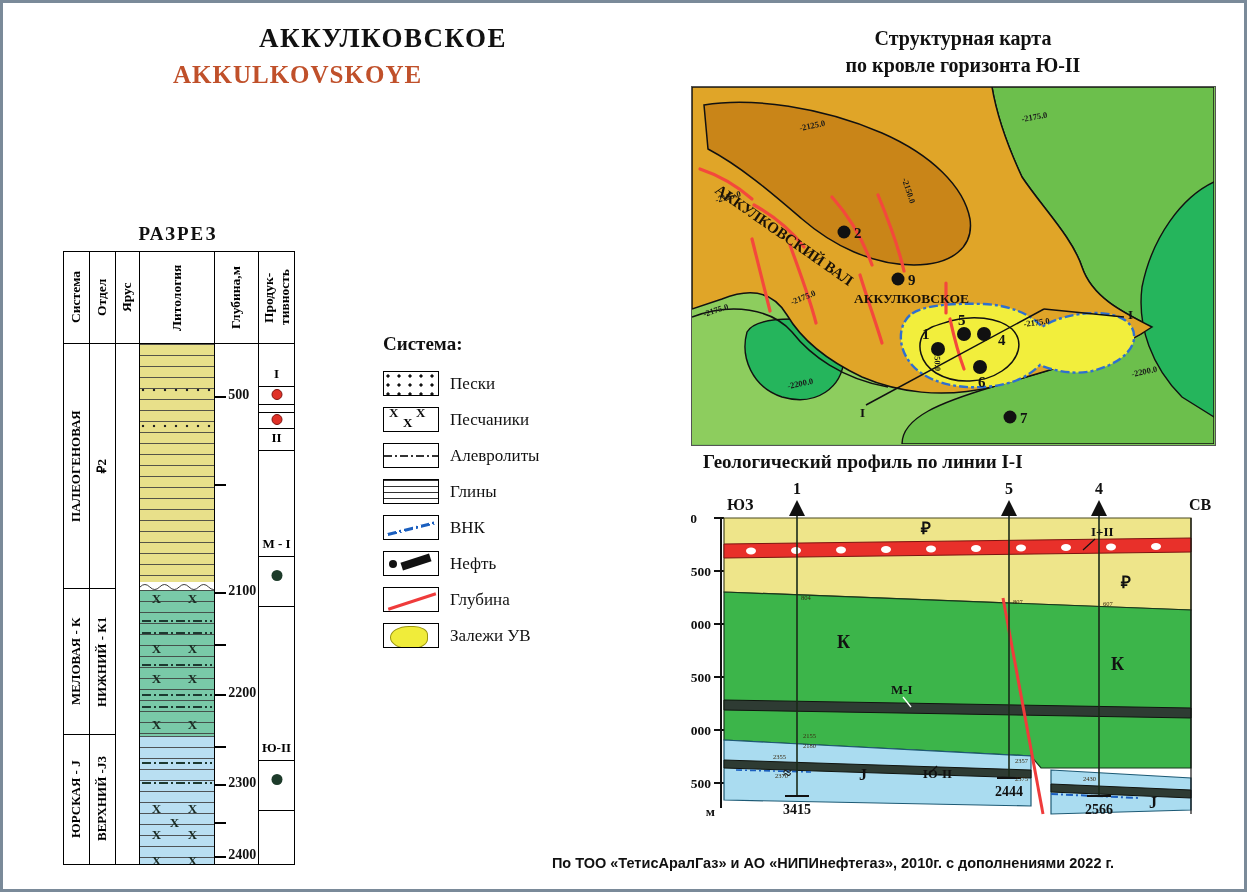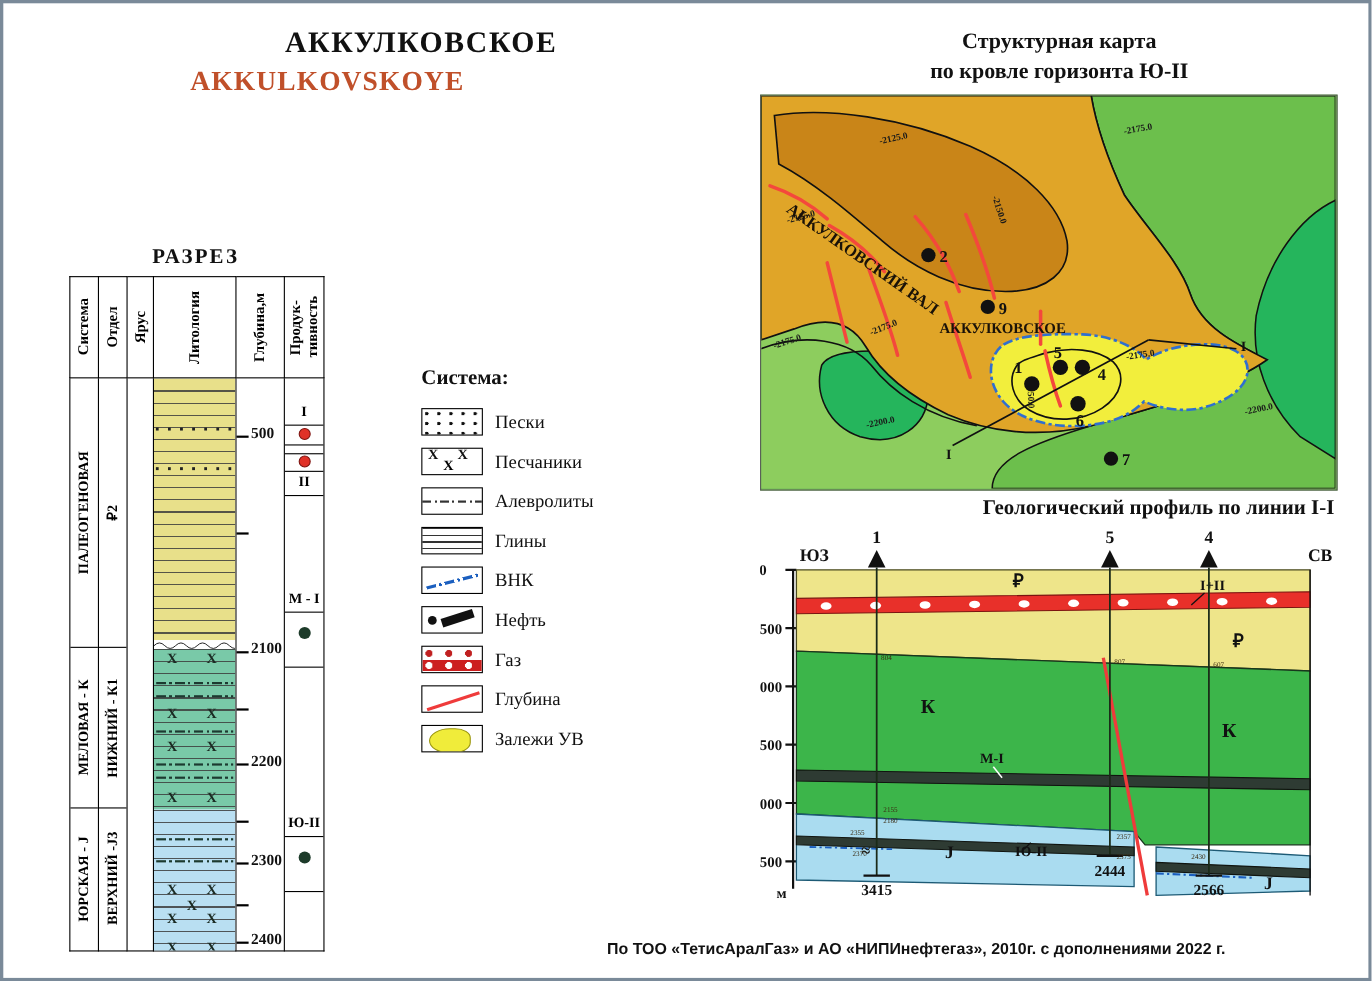--- a/index.html
+++ b/index.html
@@ -162,21 +162,21 @@
     font-size:20px; font-weight:bold; line-height:1.35; color:#111;
   }
   .map-box {
     position:absolute; left:688px; top:83px; width:525px; height:360px;
     border:1.6px solid #555; overflow:hidden; background:#7cc35a;
   }
   .map-box svg { display:block; }
 
   
   .prof-title {
-    position:absolute; left:700px; top:448px; width:510px; text-align:right;
+    position:absolute; left:700px; top:448px; width:510px; text-align:left;
     font-size:19px; font-weight:bold; color:#111;
   }
   .prof-box { position:absolute; left:688px; top:475px; width:530px; height:368px; }
   .prof-box svg { display:block; }
 
   
   .footer {
     position:absolute; left:430px; top:852px; width:800px; text-align:center;
     font-family:"Liberation Sans", sans-serif;
     font-size:14.5px; font-weight:bold; color:#111;
@@ -359,27 +359,20 @@
     <div class="leg-row">
       <div class="leg-box lb-vnk"></div>
       <div class="leg-lbl">ВНК</div>
     </div>
 
     <div class="leg-row">
       <div class="leg-box lb-oil"></div>
       <div class="leg-lbl">Нефть</div>
     </div>
 
-    <div class="leg-row">
-      <div class="leg-box lb-gas">
-        <div class="gas-top"></div>
-          <div class="gas-band"></div>
-      </div>
-      <div class="leg-lbl">Газ</div>
-    </div>
 
     <div class="leg-row">
       <div class="leg-box lb-fault"></div>
       <div class="leg-lbl">Глубина</div>
     </div>
 
     <div class="leg-row">
       <div class="leg-box lb-blob"></div>
       <div class="leg-lbl">Залежи УВ</div>
     </div>

